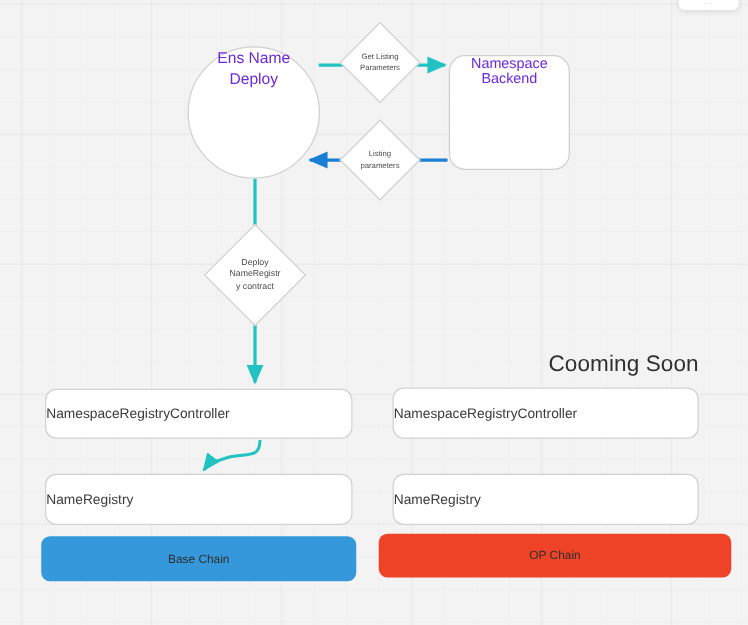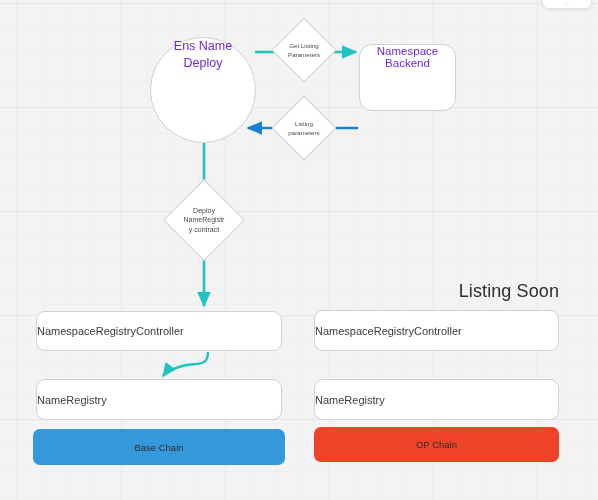--- a/index.html
+++ b/index.html
@@ -47,21 +47,21 @@
     height: 106px;
     border-radius: 50%;
     font-size: 12.5px;
     line-height: 17px;
   }
 
   #backend-box {
     left: 359px;
     top: 44px;
     width: 97px;
-    height: 67px;
+    height: 92px;
     border-radius: 13px;
     font-size: 11.5px;
   }
 
   .diamond {
     position: absolute;
     background: #ffffff;
     border: 1px solid #cfcfcf;
     transform: rotate(45deg);
     box-sizing: border-box;
@@ -141,21 +141,21 @@
     font-size: 9.5px;
     color: #2e2e2e;
   }
 
   #left-controller  { left: 36px;  top: 311px; width: 246px; height: 40px; }
   #left-registry    { left: 36px;  top: 379px; width: 246px; height: 41px; }
   #left-chain       { left: 33px;  top: 429px; width: 252px; height: 36px; background: #3498db; }
 
   #right-controller { left: 314px; top: 310px; width: 245px; height: 41px; }
   #right-registry   { left: 314px; top: 379px; width: 245px; height: 41px; }
-  #right-chain      { left: 314px; top: 427px; width: 245px; height: 35px; background: #ee4326; }
+  #right-chain      { left: 303px; top: 427px; width: 282px; height: 35px; background: #ee4326; }
 
   #coming-soon {
     position: absolute;
     left: 380px;
     top: 281px;
     width: 179px;
     text-align: right;
     font-size: 18px;
     color: #2f2f2f;
     letter-spacing: 0.1px;
@@ -249,21 +249,21 @@
 
   <div class="diamond" id="dia-deploy"></div>
   <div class="diamond-label" id="dia-deploy-label">
     <div>
       <div>Deploy</div>
       <div>NameRegistr</div>
       <div>y contract</div>
     </div>
   </div>
 
-  <div id="coming-soon">Listing Soon</div>
+  <div id="coming-soon">Cooming Soon</div>
 
   <div class="wide-box" id="left-controller">
     <span>NamespaceRegistryController</span>
   </div>
   <div class="wide-box" id="left-registry">
     <span>NameRegistry</span>
   </div>
   <div class="chain-bar" id="left-chain">
     <span>Base Chain</span>
   </div>

